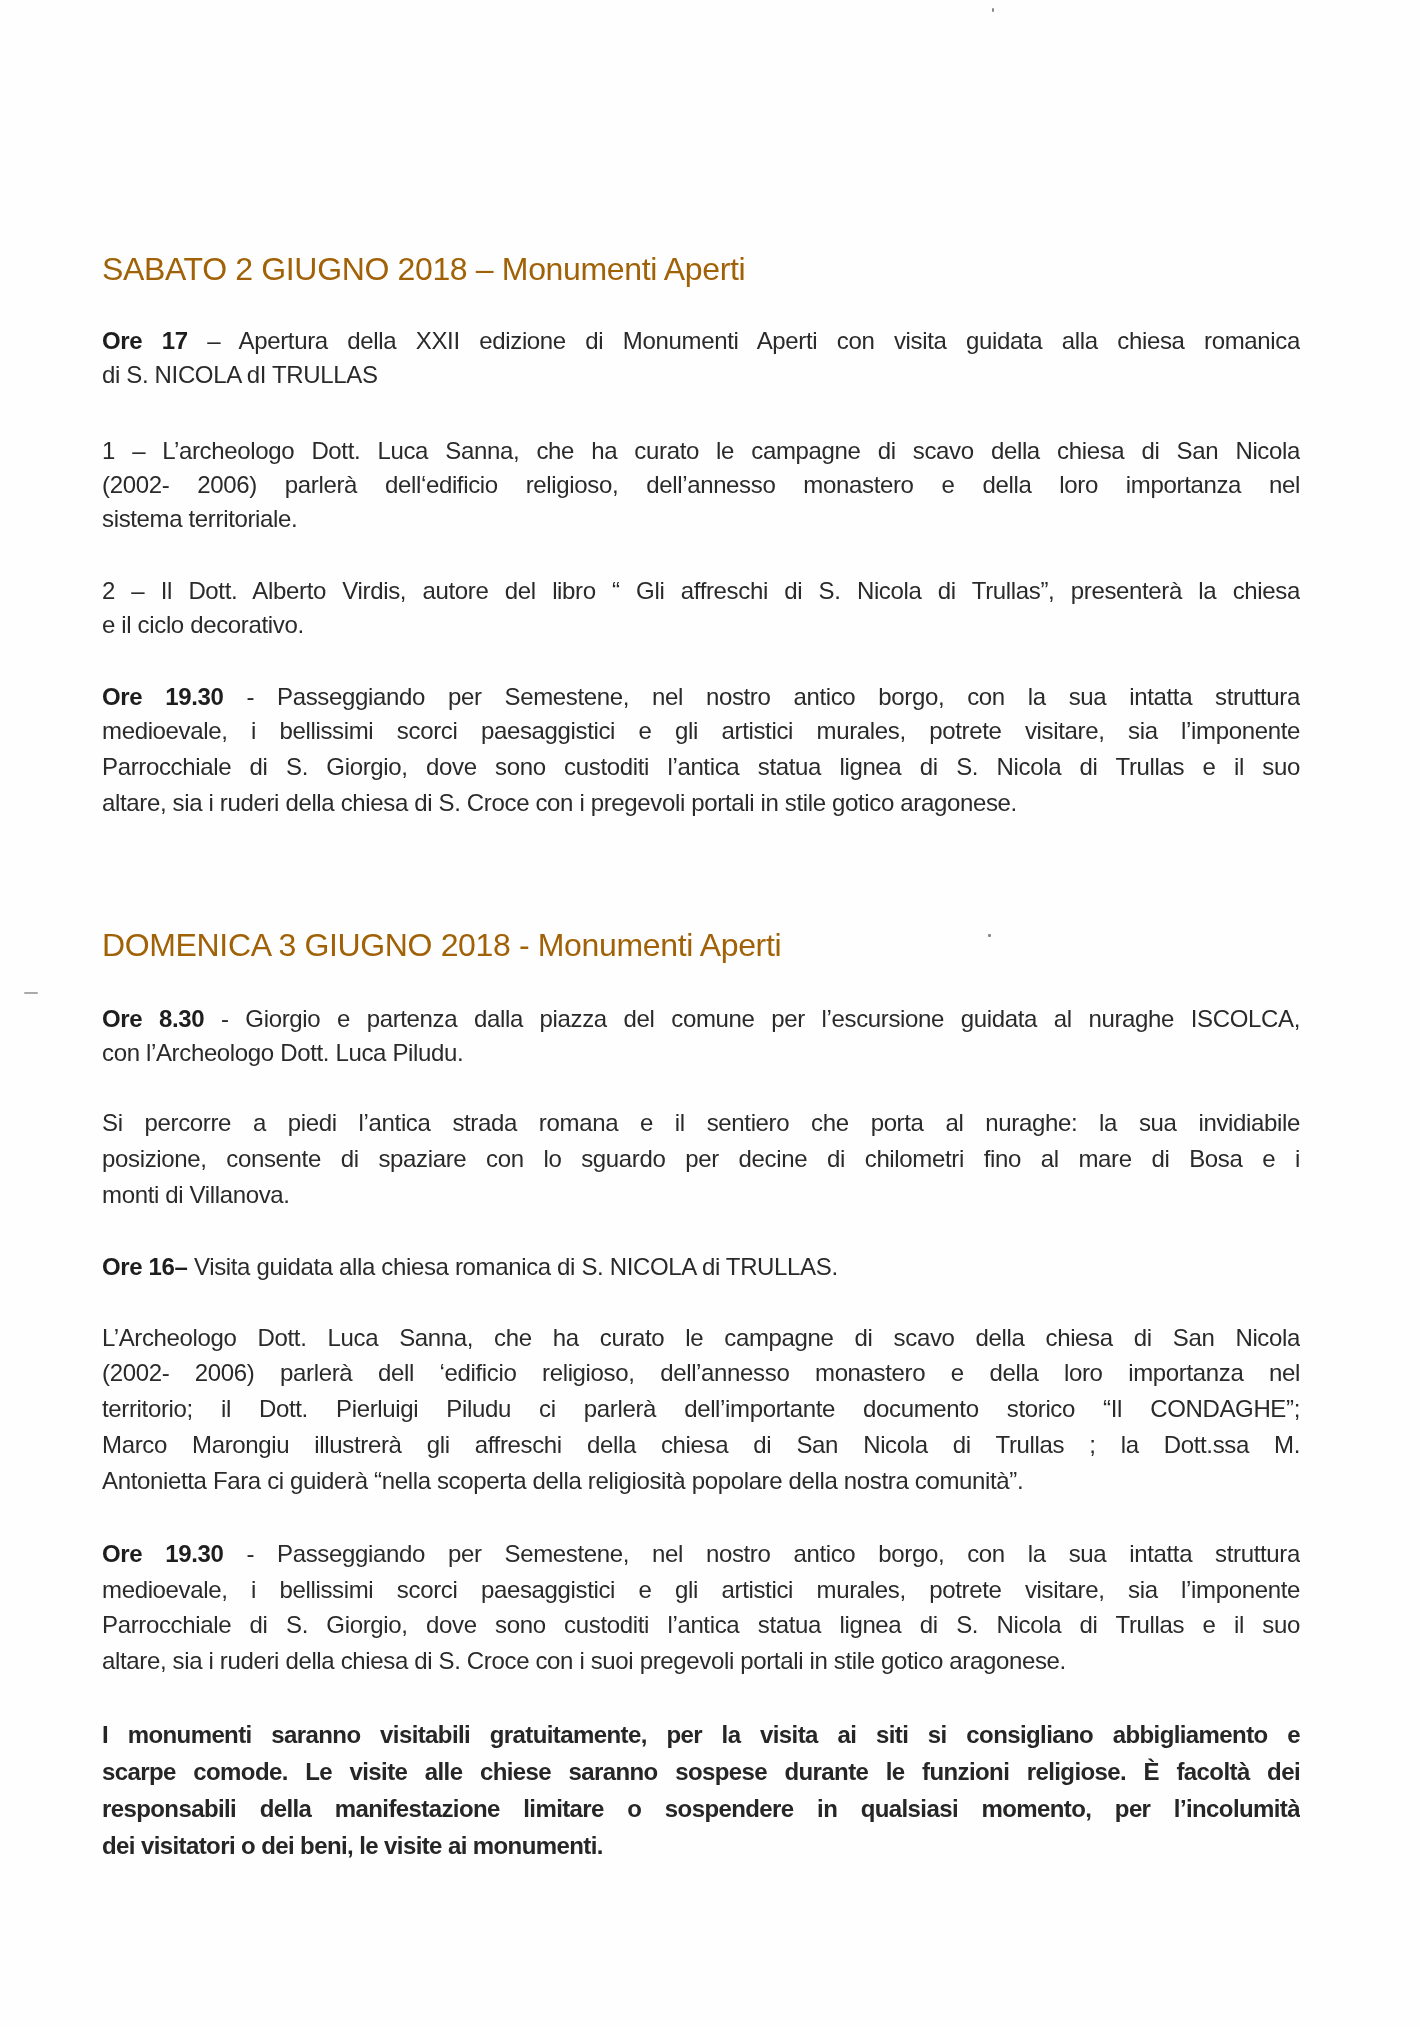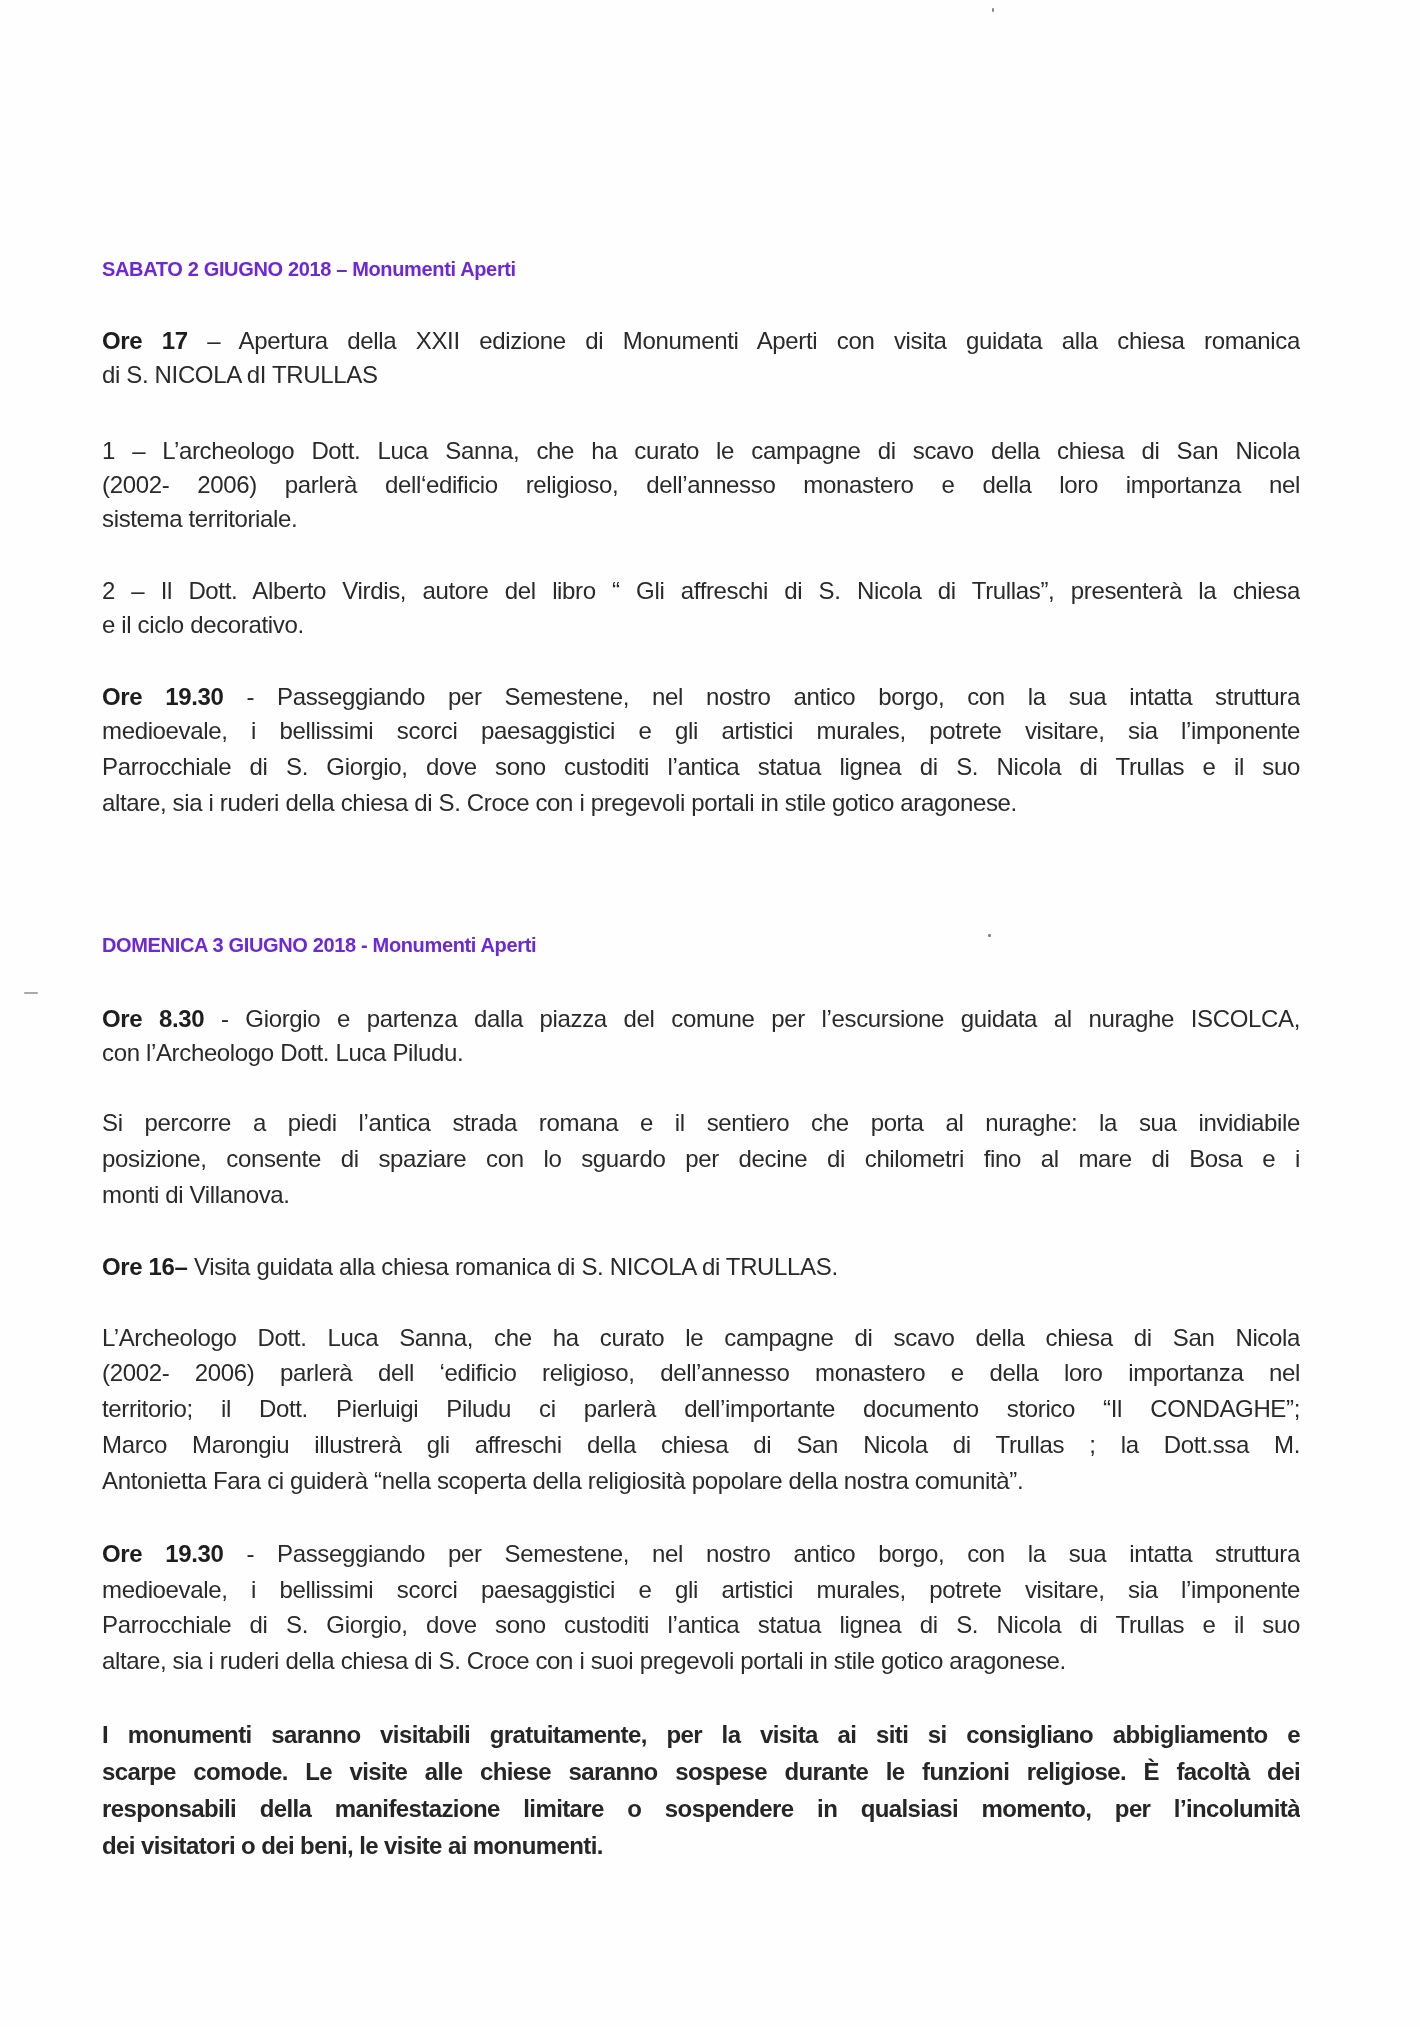--- a/index.html
+++ b/index.html
@@ -3,21 +3,21 @@
 <meta charset="utf-8">
 <style>
   html, body { margin: 0; padding: 0; background: #ffffff; }
   body { width: 1420px; height: 2027px; position: relative; overflow: hidden;
          font-family: "Liberation Sans", "DejaVu Sans", sans-serif; color: #2a2a2a; }
   .page { position: absolute; left: 0; top: 0; width: 1420px; height: 2027px; background: #fefefe; }
   .line { position: absolute; left: 102px; width: 1198px; font-size: 24px; line-height: 30px;
           white-space: nowrap; letter-spacing: -0.35px; }
   .just { text-align: justify; text-align-last: justify; white-space: normal; height: 30px; overflow: hidden; }
   .b { font-weight: bold; color: #1e1e1e; }
-  .h { font-weight: bold; font-size: 20px; color: #6d28d9; }
+  .h { font-weight: normal; font-size: 32px; color: #a16207; }
   .bold-para .line { font-weight: bold; color: #262626; letter-spacing: -0.6px; }
   .speck { position: absolute; background: #888; border-radius: 1px; }
 </style>
 </head>
 <body>
 
 <div class="page">
 
   <div class="speck" style="left:992px;top:8px;width:2px;height:4px;"></div>
   <div class="speck" style="left:24px;top:992px;width:14px;height:2px;background:#aaa;"></div>

